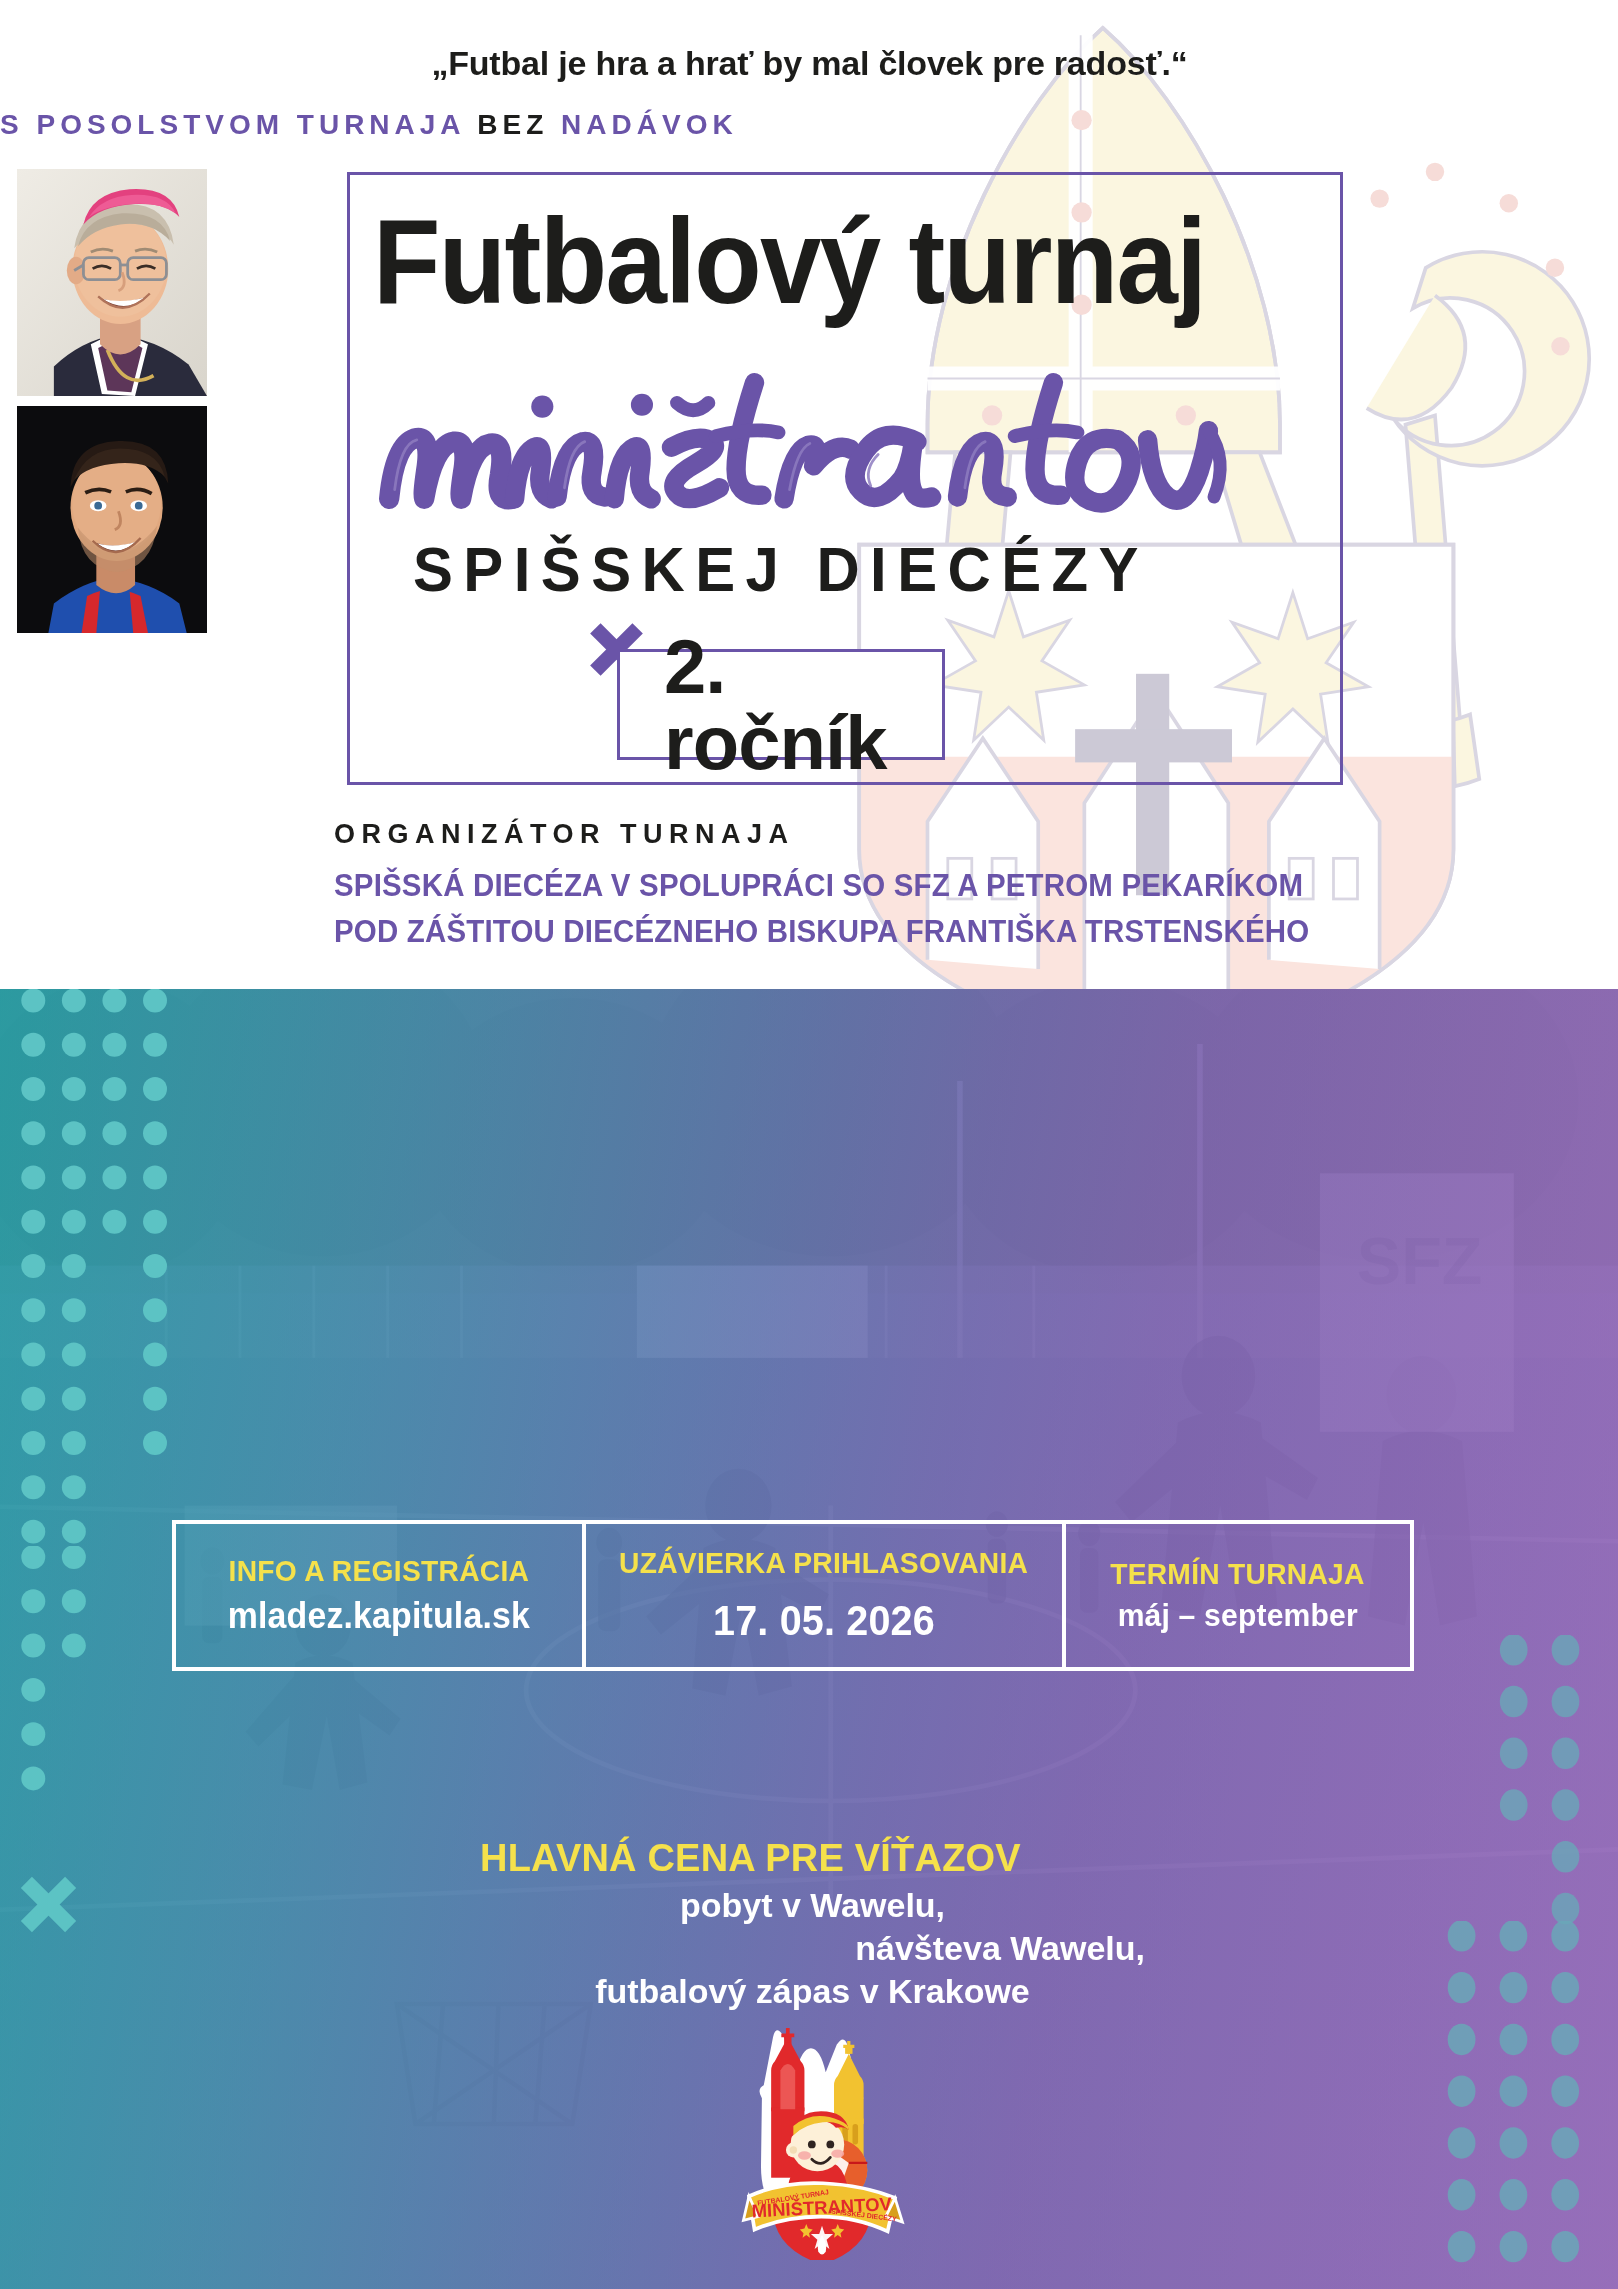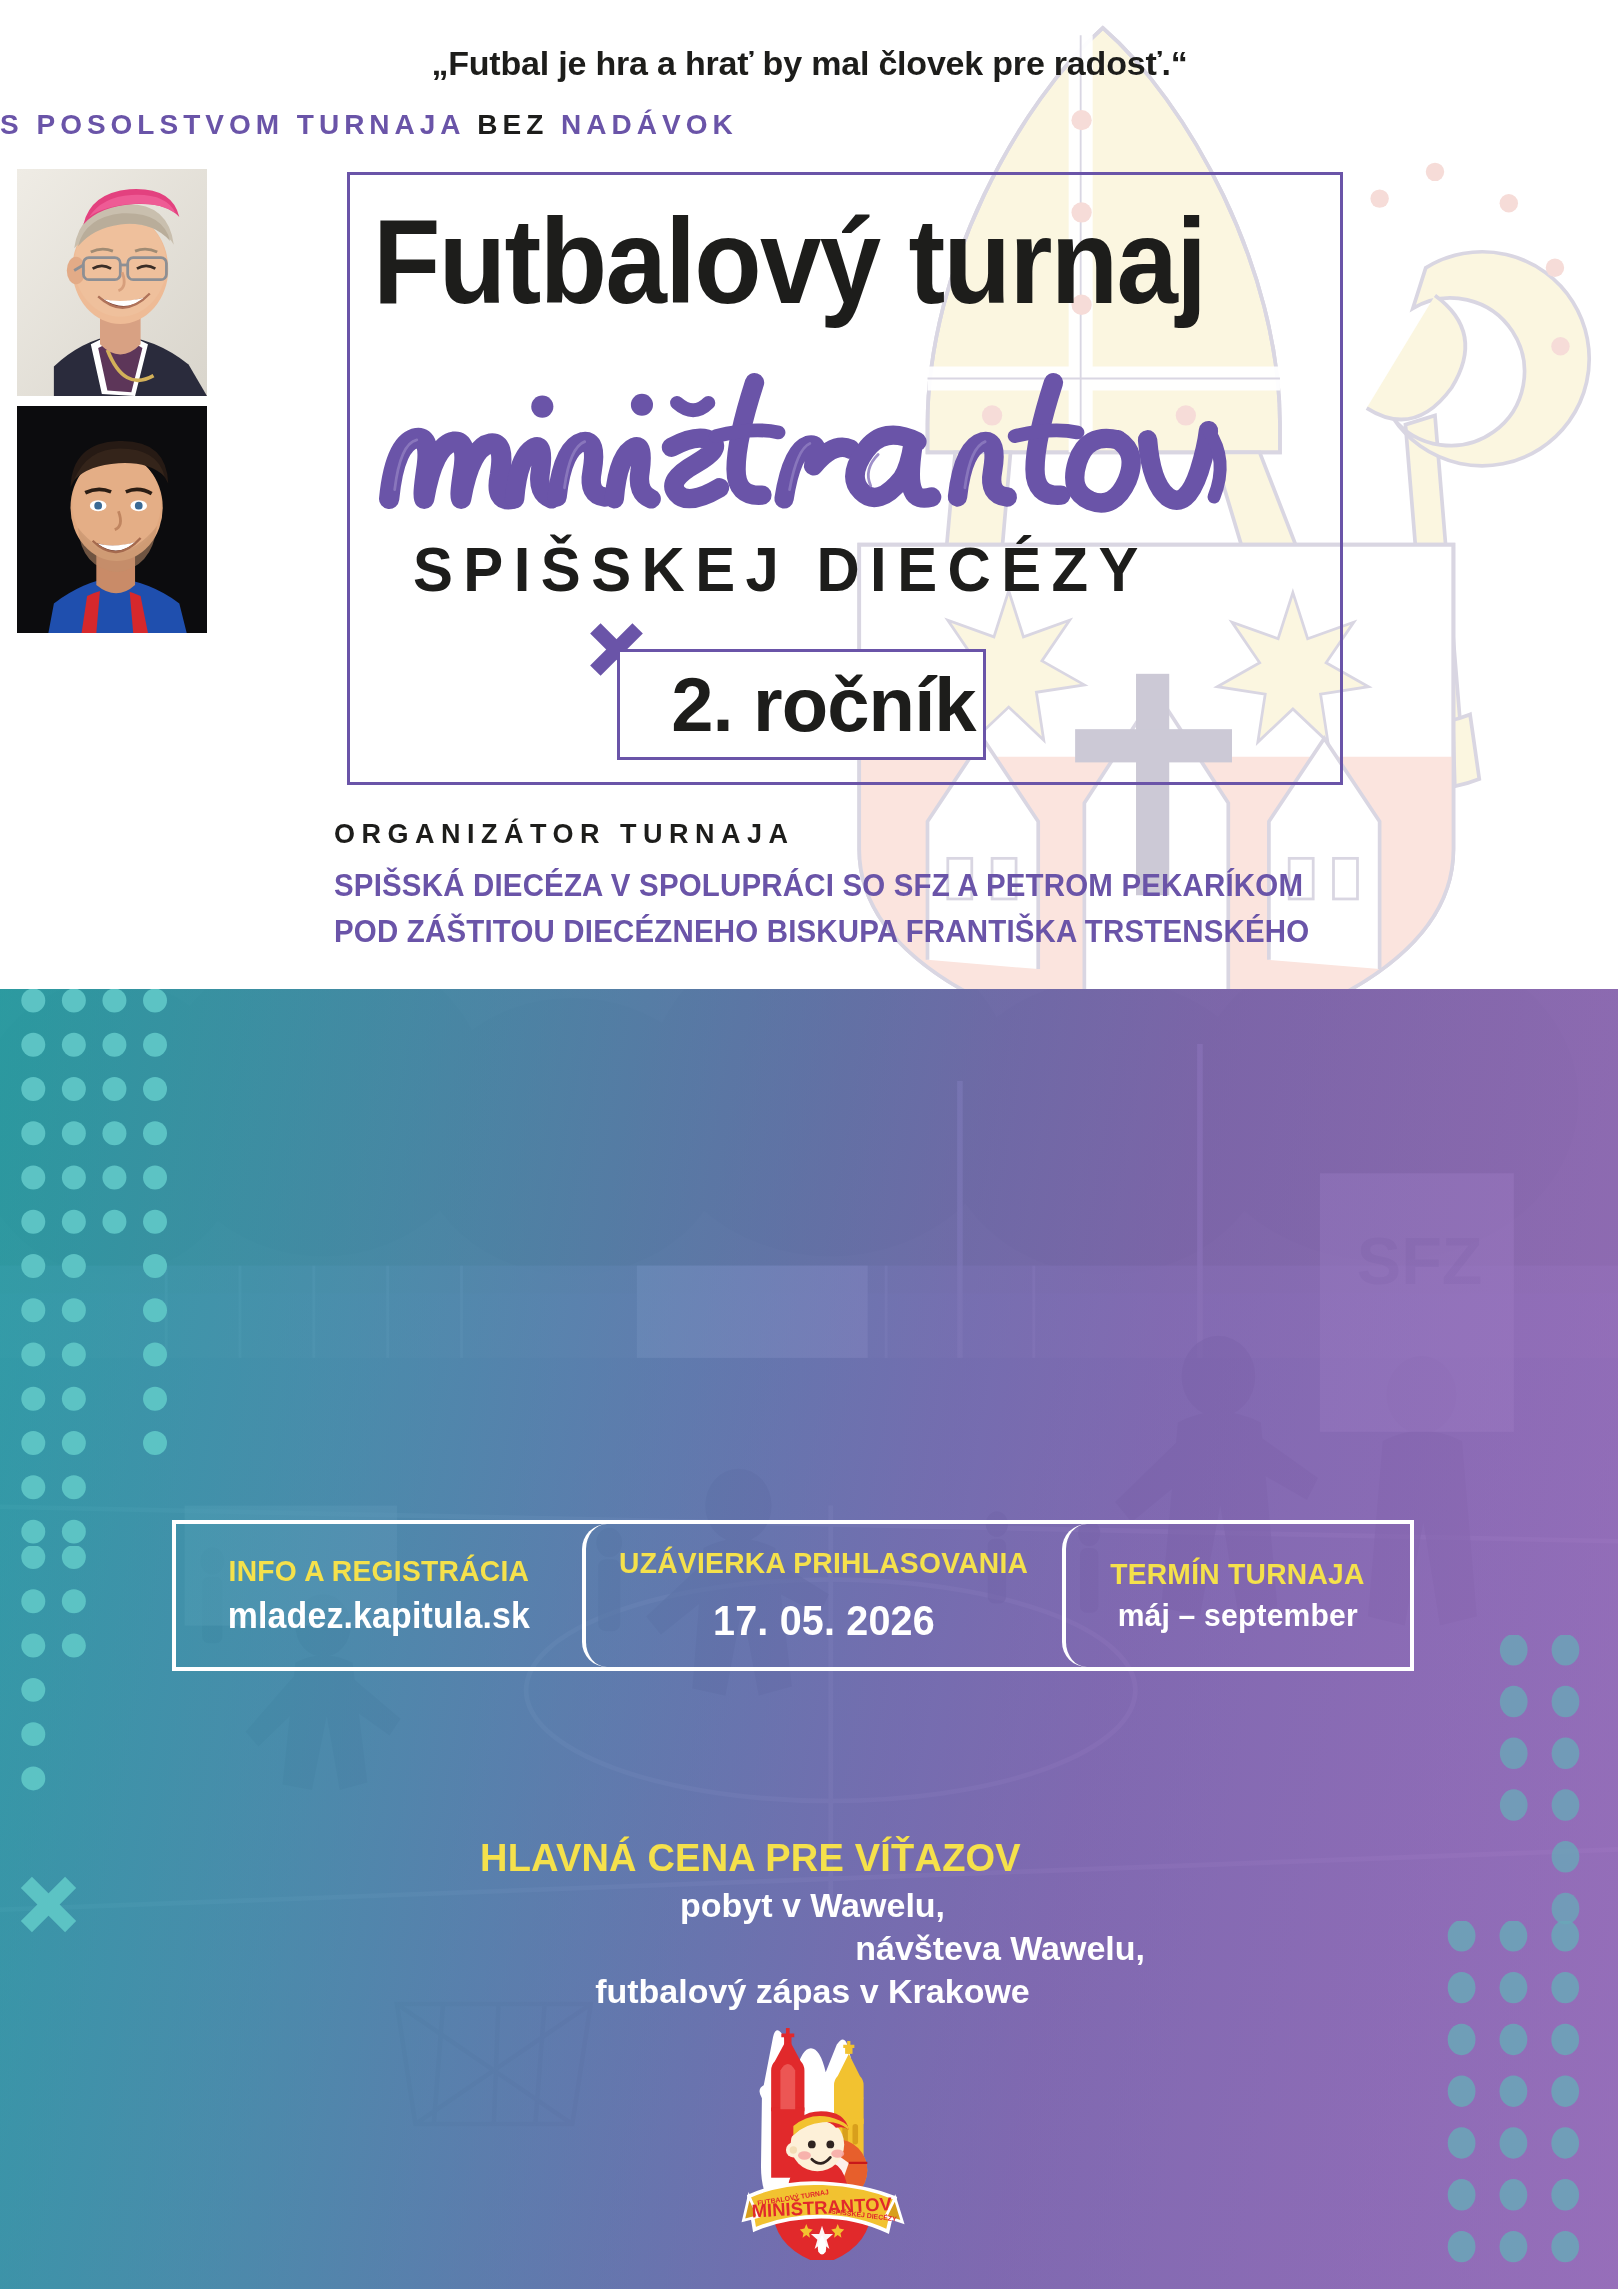--- a/index.html
+++ b/index.html
@@ -55,21 +55,21 @@
     position:absolute;left:413px;top:533px;width:923px;
     font-size:63px;font-weight:700;color:#1d1d1b;letter-spacing:11px;
     font-family:"Liberation Sans Narrow","Liberation Sans",sans-serif;
     transform:scaleX(0.95);transform-origin:left center;white-space:nowrap;
   }
   
   .x-purple{
     position:absolute;left:588px;top:621px;width:57px;height:57px;
   }
   .rocnik-box{
-    position:absolute;left:617px;top:649px;width:369px;height:111px;
+    position:absolute;left:617px;top:649px;width:328px;height:111px;
     border:3.7px solid #6a54a8;box-sizing:border-box;background:#fff;
     display:flex;align-items:center;justify-content:center;padding-left:44px;
   }
   .rocnik-txt{
     font-size:76px;font-weight:700;color:#1d1d1b;letter-spacing:-0.9px;line-height:1;
     font-family:"Liberation Sans", sans-serif;
   }
 
   
   .org-label{
@@ -122,21 +122,21 @@
   
   .info-wrap{
     position:absolute;left:172px;top:1520px;width:1242px;height:151px;
     border:4.6px solid #ffffff;box-sizing:border-box;display:flex;
   }
   .info-cell{
     flex:0 0 auto;height:100%;position:relative;
     display:flex;flex-direction:column;align-items:center;justify-content:center;
     box-sizing:border-box;
   }
-  .info-cell + .info-cell{border-left:4.6px solid #ffffff;border-radius:25px;}
+  .info-cell + .info-cell{border-left:4.6px solid #ffffff;}
   .ic1{width:406px;}
   .ic2{width:480px;}
   .ic3{width:347px;}
   .info-head{
     font-size:30px;font-weight:700;color:#f5e14b;letter-spacing:0.3px;
     font-family:"Liberation Sans Narrow","Liberation Sans",sans-serif;
     transform:scaleX(0.94);white-space:nowrap;margin-bottom:5.5px;
   }
   .info-val{
     font-size:35px;font-weight:700;color:#ffffff;letter-spacing:0.2px;

